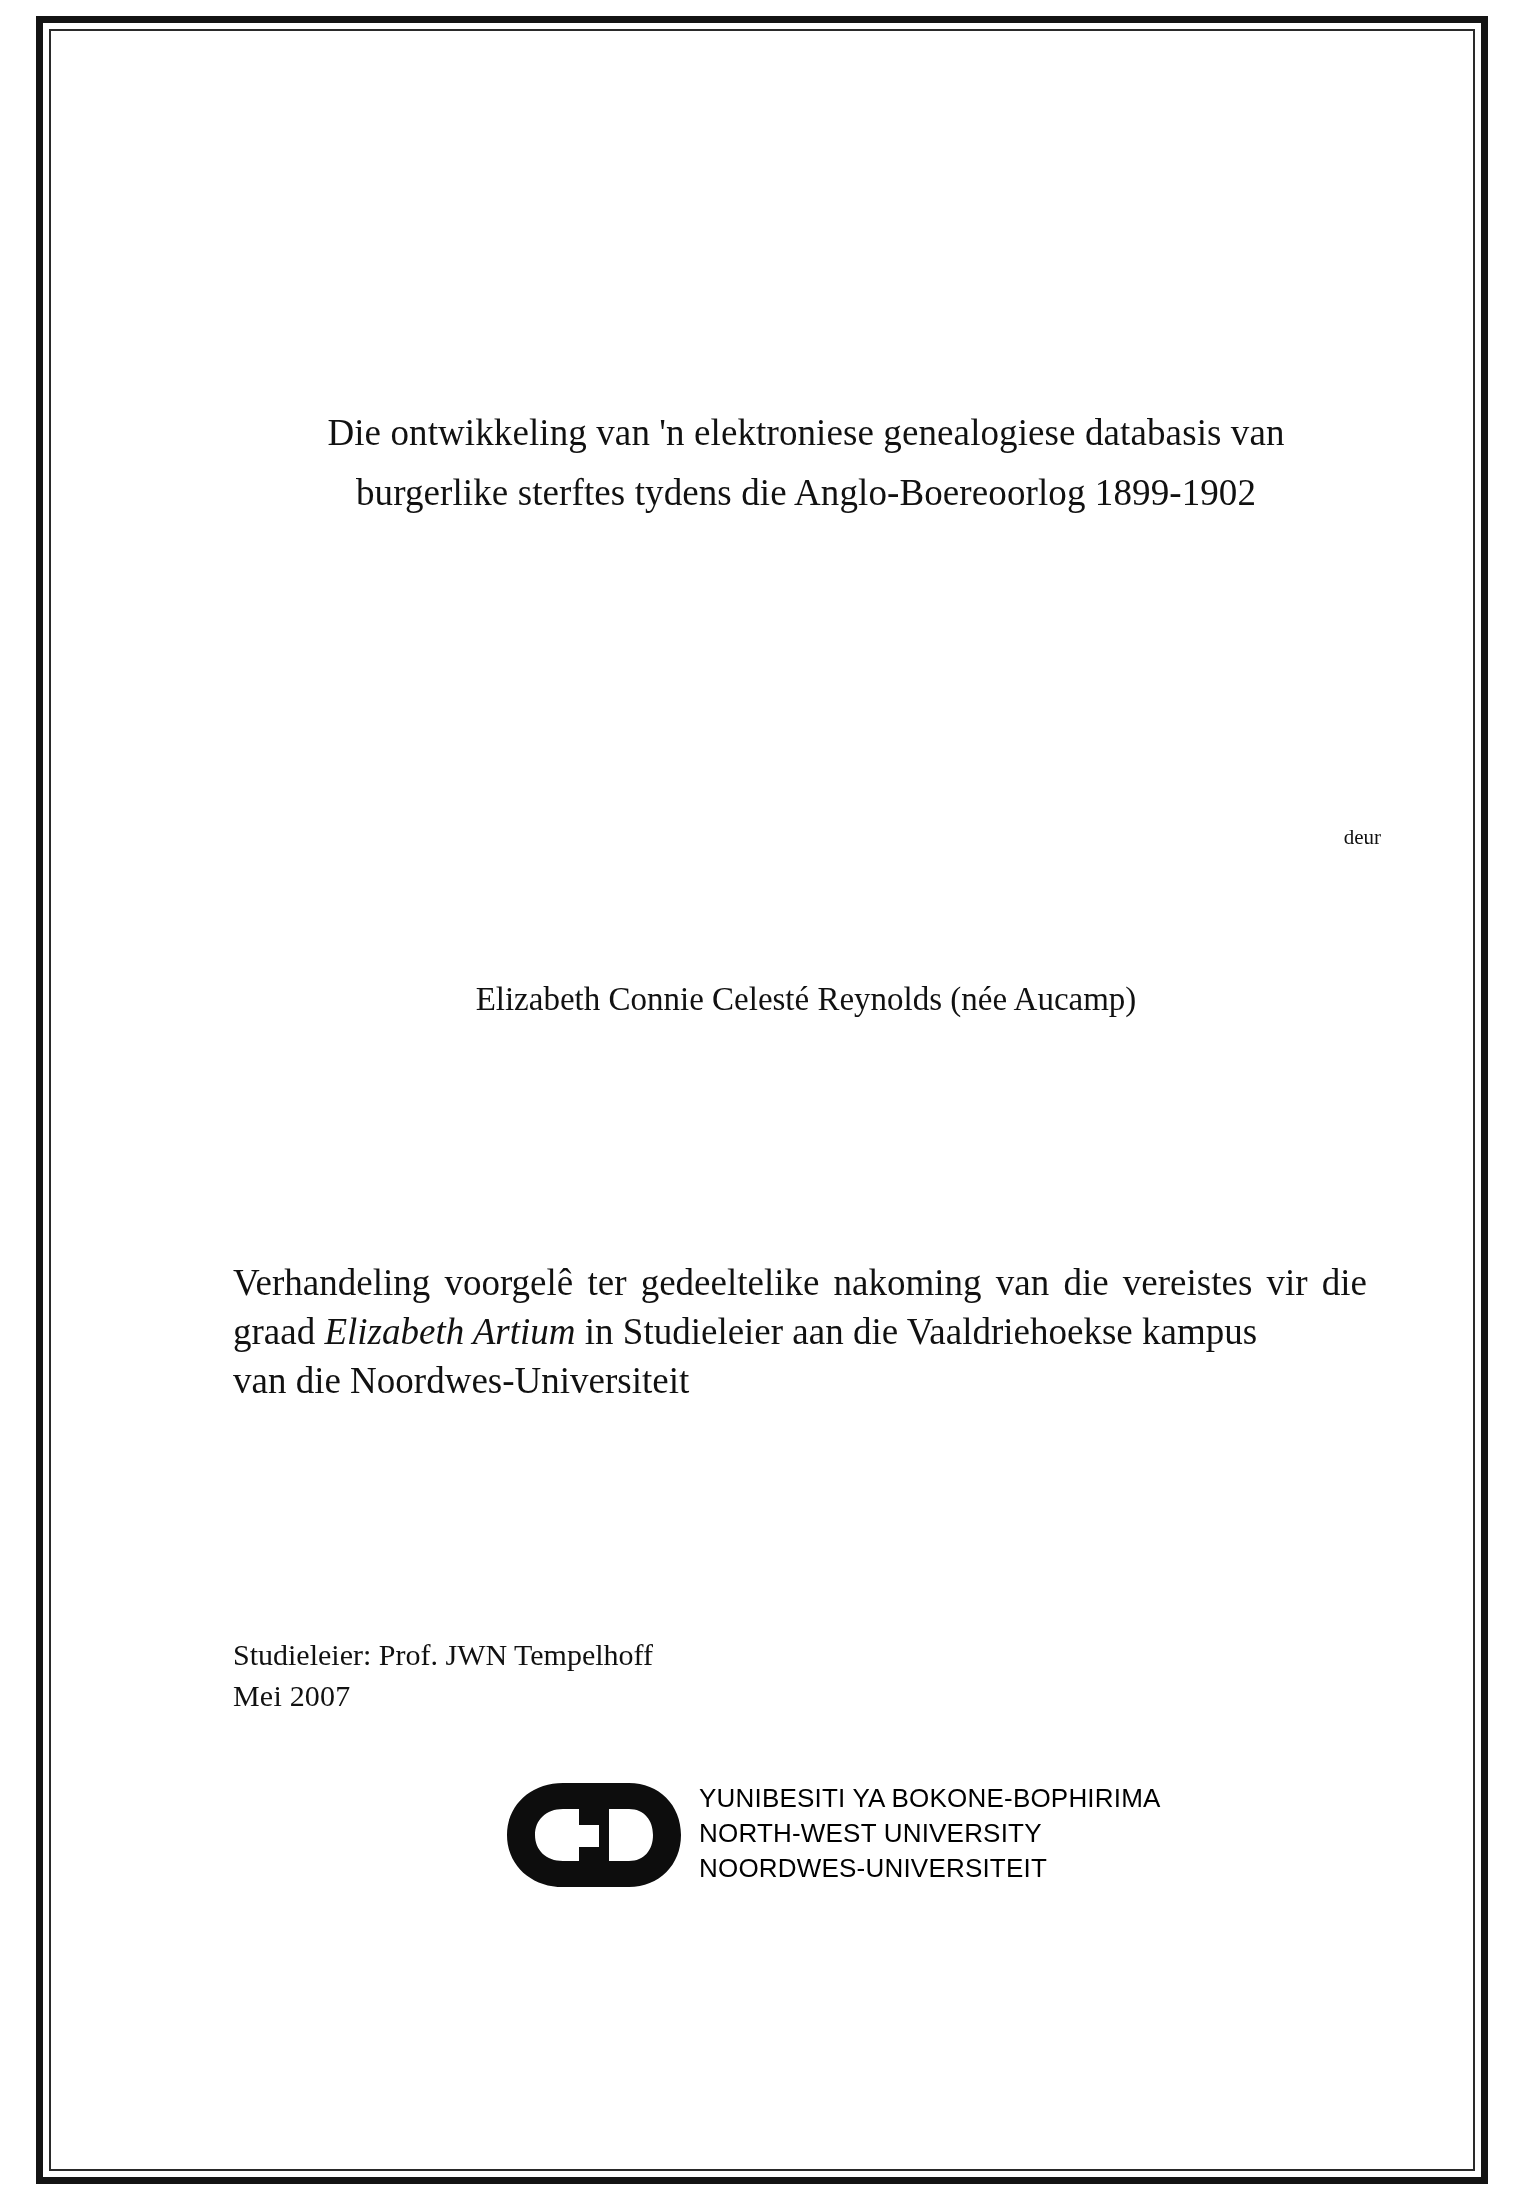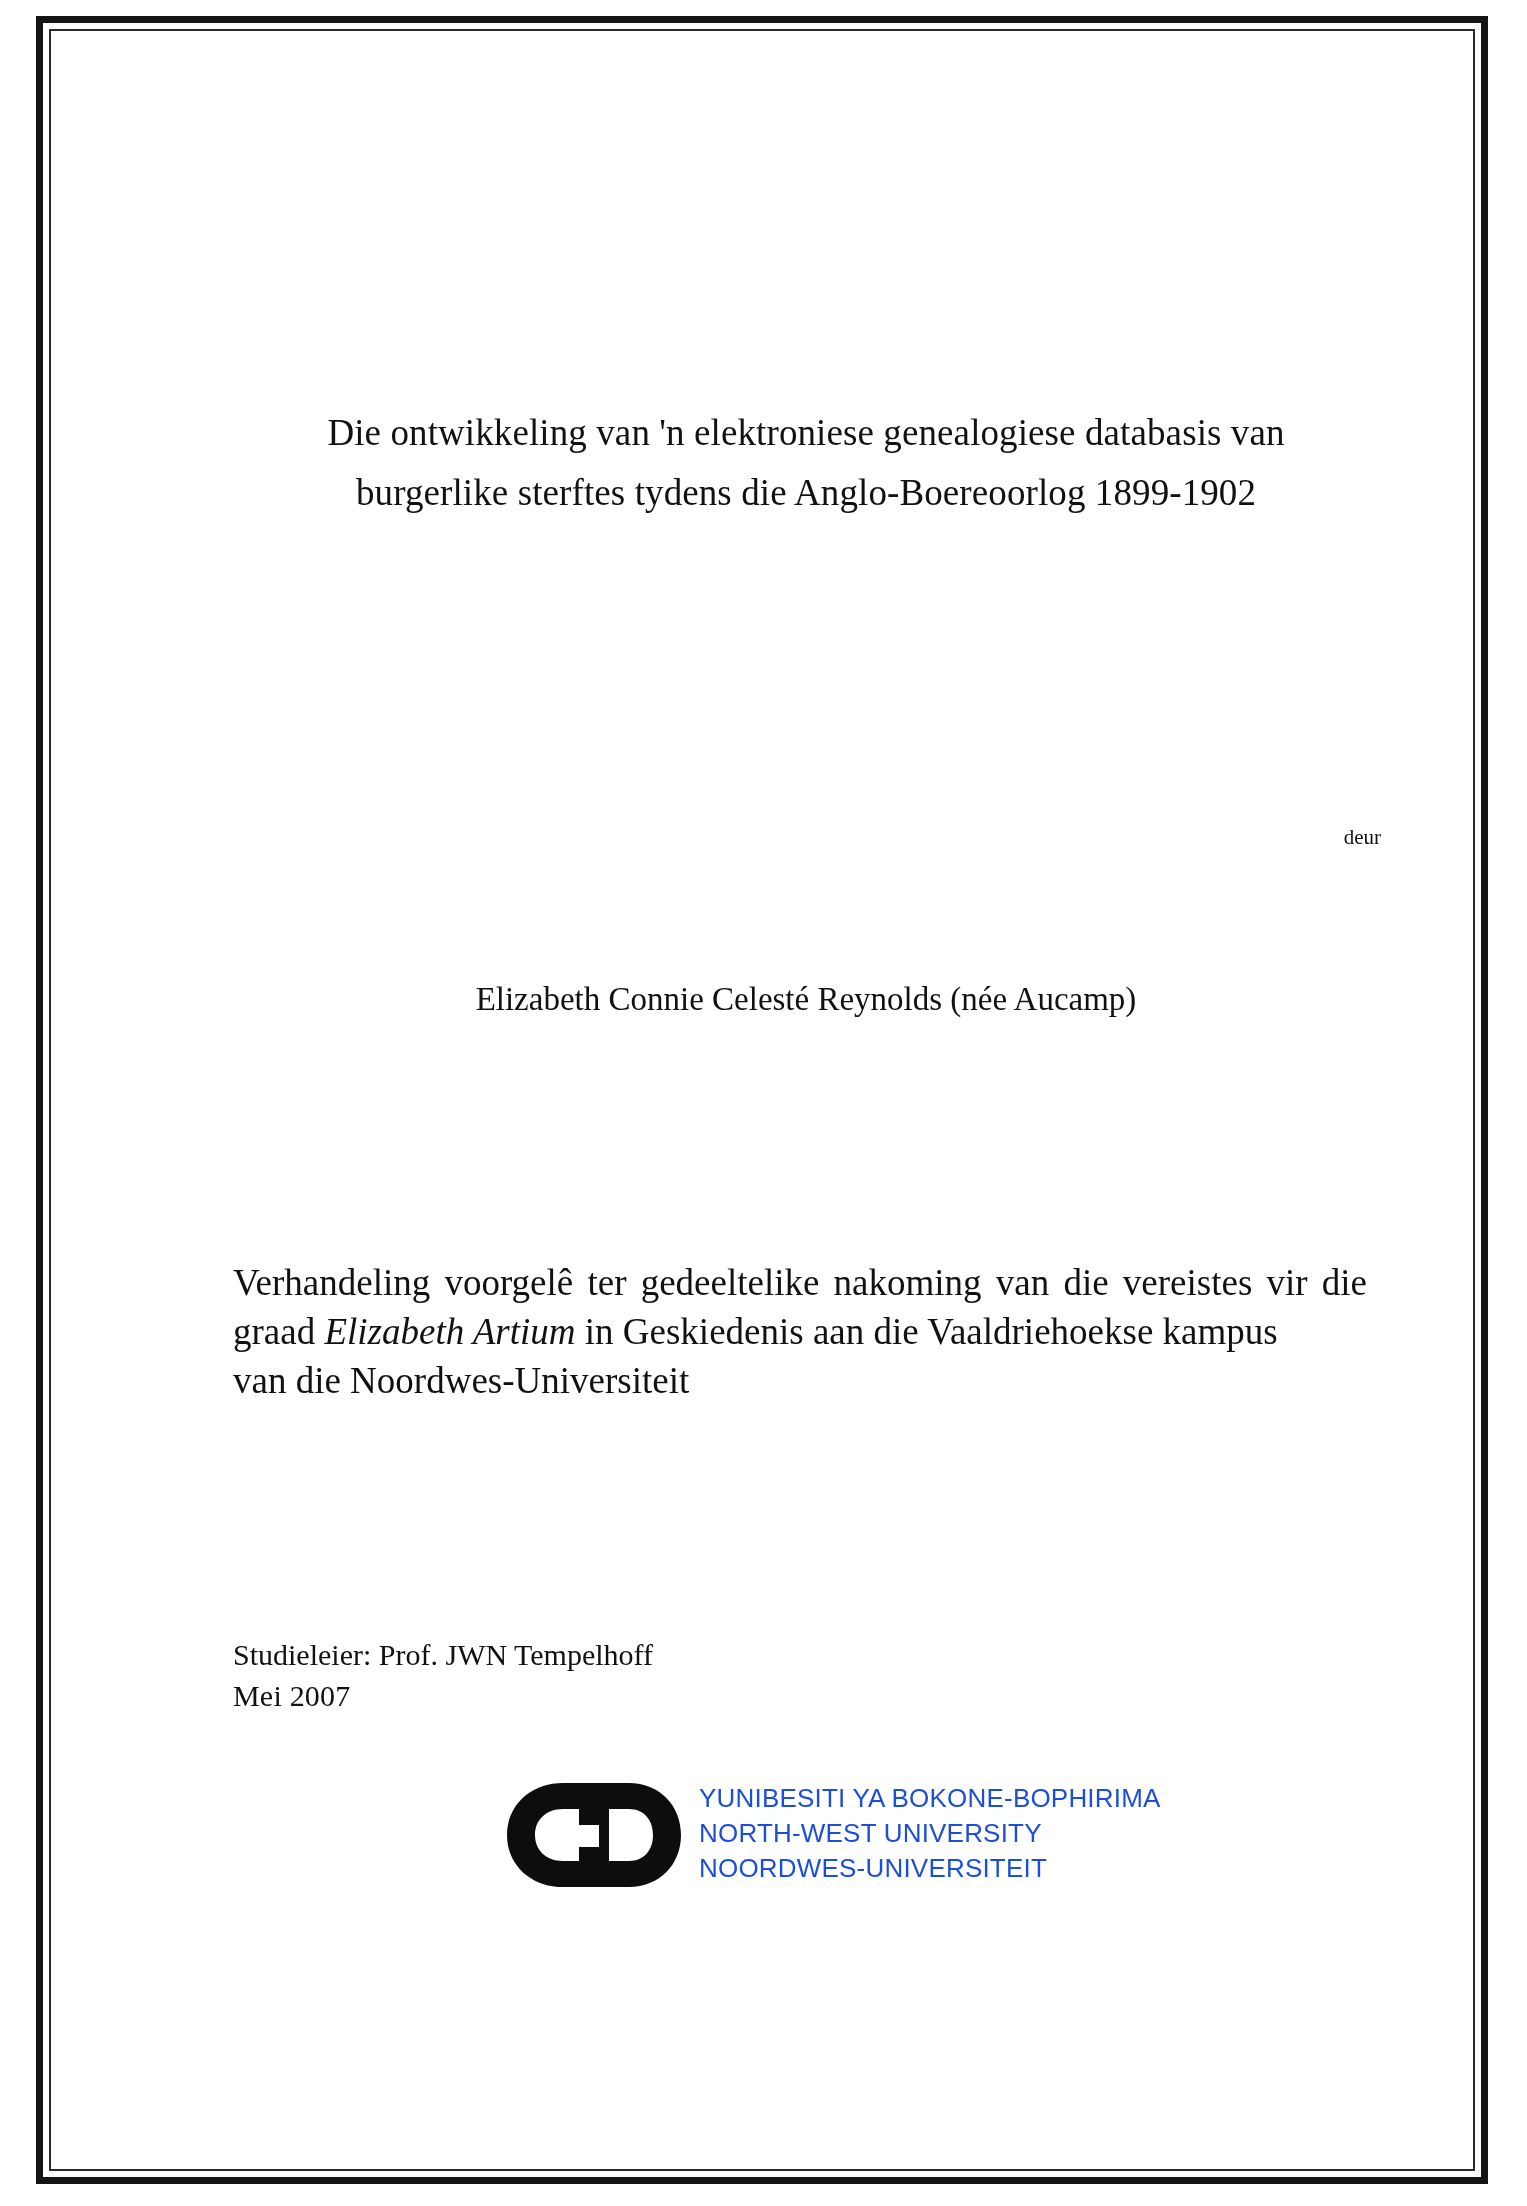--- a/index.html
+++ b/index.html
@@ -136,21 +136,21 @@
     height: 112px;
   }
   .logo-text {
     position: absolute;
     left: 198px;
     top: 8px;
     font-family: "Liberation Sans", sans-serif;
     font-size: 26px;
     line-height: 1.34;
     letter-spacing: 0.2px;
-    color: #1d4ed8;
+    color: #000000;
     white-space: nowrap;
   }
 </style>
 </head>
 <body>
 
 <div class="scan">
   <div class="page-border-outer">
     <div class="page-border-inner"></div>
 
@@ -160,21 +160,21 @@
         <div class="title-line">Die ontwikkeling van 'n elektroniese genealogiese databasis van</div>
         <div class="title-line">burgerlike sterftes tydens die Anglo-Boereoorlog 1899-1902</div>
       </div>
 
       <div class="deur">deur</div>
 
       <div class="author">Elizabeth Connie Celesté Reynolds (née Aucamp)</div>
 
       <div class="statement">
         <div class="just">Verhandeling voorgelê ter gedeeltelike nakoming van die vereistes vir die</div>
-        <div class="plain"><span>graad </span><i>Elizabeth Artium</i><span> in Geskiedenis aan die Vaaldriehoekse kampus</span></div>
+        <div class="plain"><span>graad </span><i>Elizabeth Artium</i><span> in Studieleier aan die Vaaldriehoekse kampus</span></div>
         <div class="plain">van die Noordwes-Universiteit</div>
       </div>
 
       <div class="supervisor">
         <div>Studieleier: Prof. JWN Tempelhoff</div>
         <div class="line2">Mei 2007</div>
       </div>
 
       <div class="logo-block">
         <div class="logo-mark">

